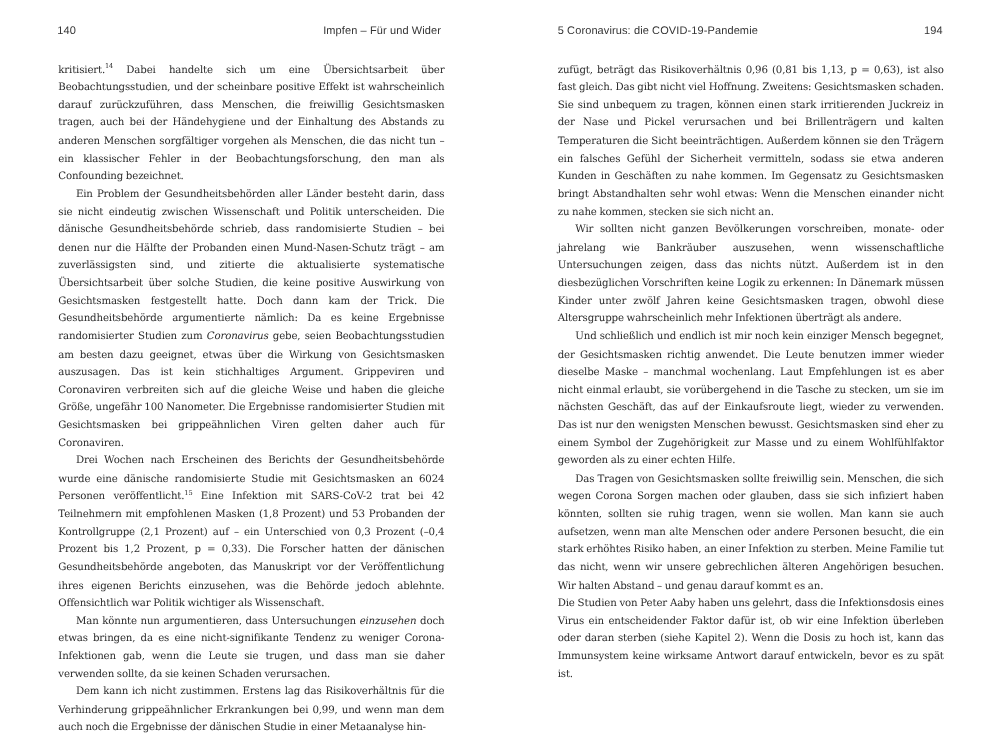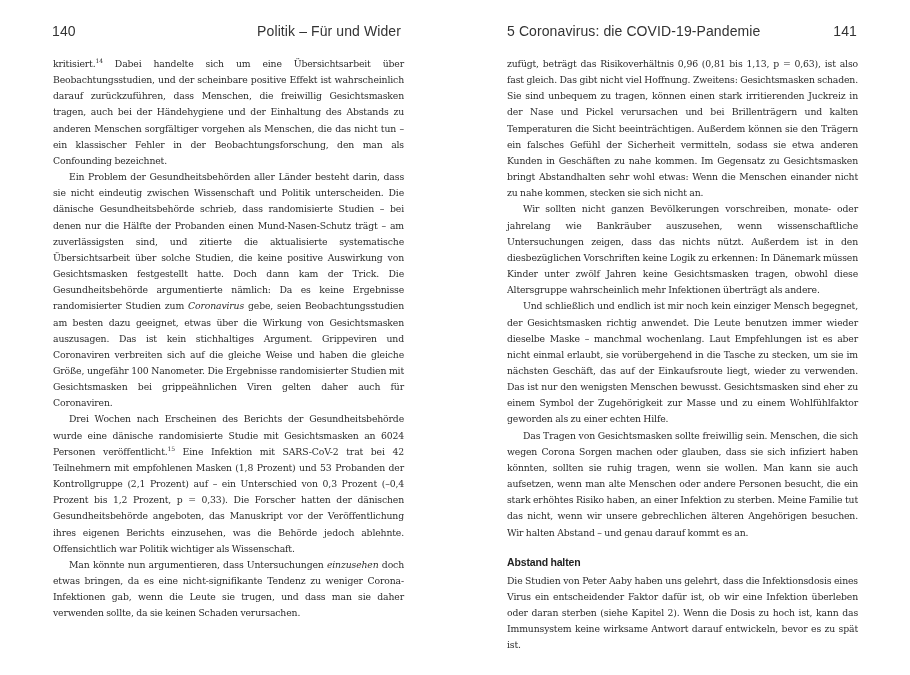--- a/index.html
+++ b/index.html
@@ -19,21 +19,21 @@
       top: 0;
       width: 455px;
       height: 675px;
     }
     .page.left { left: 0; }
     .page.right { left: 455px; }
     .running-head {
       position: absolute;
       top: 23px;
       font-family: "Liberation Sans", sans-serif;
-      font-size: 14px;
+      font-size: 10px;
       color: #333;
       letter-spacing: 0.1px;
     }
     .left .page-num { left: 52px; }
     .left .head-title { right: 54px; }
     .right .head-title { left: 52px; }
     .right .page-num { right: 53px; }
     .body-text {
       position: absolute;
       top: 56px;
@@ -67,37 +67,37 @@
       line-height: 14px;
       text-align: left;
       text-indent: 0;
     }
   </style>
 </head>
 <body>
 
 <div class="page left">
   <div class="running-head page-num">140</div>
-  <div class="running-head head-title">Politik – Für und Wider</div>
+  <div class="running-head head-title">Impfen – Für und Wider</div>
   <div class="body-text">
       <p class="no-indent"><span>kritisiert.</span><sup>14</sup><span> Dabei handelte sich um eine Übersichtsarbeit über Beobachtungsstudien, und der scheinbare positive Effekt ist wahrscheinlich darauf zurückzuführen, dass Menschen, die freiwillig Gesichtsmasken tragen, auch bei der Händehygiene und der Einhaltung des Abstands zu anderen Menschen sorgfältiger vorgehen als Menschen, die das nicht tun – ein klassischer Fehler in der Beobachtungsforschung, den man als Confounding bezeichnet.</span></p>
       <p><span>Ein Problem der Gesundheitsbehörden aller Länder besteht darin, dass sie nicht eindeutig zwischen Wissenschaft und Politik unterscheiden. Die dänische Gesundheitsbehörde schrieb, dass randomisierte Studien – bei denen nur die Hälfte der Probanden einen Mund-Nasen-Schutz trägt – am zuverlässigsten sind, und zitierte die aktualisierte systematische Übersichtsarbeit über solche Studien, die keine positive Auswirkung von Gesichtsmasken festgestellt hatte. Doch dann kam der Trick. Die Gesundheitsbehörde argumentierte nämlich: Da es keine Ergebnisse randomisierter Studien zum </span><em>Coronavirus</em><span> gebe, seien Beobachtungsstudien am besten dazu geeignet, etwas über die Wirkung von Gesichtsmasken auszusagen. Das ist kein stichhaltiges Argument. Grippeviren und Coronaviren verbreiten sich auf die gleiche Weise und haben die gleiche Größe, ungefähr 100 Nanometer. Die Ergebnisse randomisierter Studien mit Gesichtsmasken bei grippeähnlichen Viren gelten daher auch für Coronaviren.</span></p>
       <p><span>Drei Wochen nach Erscheinen des Berichts der Gesundheitsbehörde wurde eine dänische randomisierte Studie mit Gesichtsmasken an 6024 Personen veröffentlicht.</span><sup>15</sup><span> Eine Infektion mit SARS-CoV-2 trat bei 42 Teilnehmern mit empfohlenen Masken (1,8 Prozent) und 53 Probanden der Kontrollgruppe (2,1 Prozent) auf – ein Unterschied von 0,3 Prozent (–0,4 Prozent bis 1,2 Prozent, p = 0,33). Die Forscher hatten der dänischen Gesundheitsbehörde angeboten, das Manuskript vor der Veröffentlichung ihres eigenen Berichts einzusehen, was die Behörde jedoch ablehnte. Offensichtlich war Politik wichtiger als Wissenschaft.</span></p>
       <p><span>Man könnte nun argumentieren, dass Untersuchungen </span><em>einzusehen</em><span> doch etwas bringen, da es eine nicht-signifikante Tendenz zu weniger Corona-Infektionen gab, wenn die Leute sie trugen, und dass man sie daher verwenden sollte, da sie keinen Schaden verursachen.</span></p>
+      <p><span>Dem kann ich nicht zustimmen. Erstens lag das Risikoverhältnis für die Verhinderung grippeähnlicher Erkrankungen bei 0,99, und wenn man dem auch noch die Ergebnisse der dänischen Studie in einer Metaanalyse hin-</span></p>
     </div>
 </div>
 
 <div class="page right">
   <div class="running-head head-title">5 Coronavirus: die COVID-19-Pandemie</div>
-  <div class="running-head page-num">141</div>
+  <div class="running-head page-num">194</div>
   <div class="body-text">
     <div>
         <p class="no-indent"><span>zufügt, beträgt das Risikoverhältnis 0,96 (0,81 bis 1,13, p = 0,63), ist also fast gleich. Das gibt nicht viel Hoffnung. Zweitens: Gesichtsmasken schaden. Sie sind unbequem zu tragen, können einen stark irritierenden Juckreiz in der Nase und Pickel verursachen und bei Brillenträgern und kalten Temperaturen die Sicht beeinträchtigen. Außerdem können sie den Trägern ein falsches Gefühl der Sicherheit vermitteln, sodass sie etwa anderen Kunden in Geschäften zu nahe kommen. Im Gegensatz zu Gesichtsmasken bringt Abstandhalten sehr wohl etwas: Wenn die Menschen einander nicht zu nahe kommen, stecken sie sich nicht an.</span></p>
         <p><span>Wir sollten nicht ganzen Bevölkerungen vorschreiben, monate- oder jahrelang wie Bankräuber auszusehen, wenn wissenschaftliche Untersuchungen zeigen, dass das nichts nützt. Außerdem ist in den diesbezüglichen Vorschriften keine Logik zu erkennen: In Dänemark müssen Kinder unter zwölf Jahren keine Gesichtsmasken tragen, obwohl diese Altersgruppe wahrscheinlich mehr Infektionen überträgt als andere.</span></p>
         <p><span>Und schließlich und endlich ist mir noch kein einziger Mensch begegnet, der Gesichtsmasken richtig anwendet. Die Leute benutzen immer wieder dieselbe Maske – manchmal wochenlang. Laut Empfehlungen ist es aber nicht einmal erlaubt, sie vorübergehend in die Tasche zu stecken, um sie im nächsten Geschäft, das auf der Einkaufsroute liegt, wieder zu verwenden. Das ist nur den wenigsten Menschen bewusst. Gesichtsmasken sind eher zu einem Symbol der Zugehörigkeit zur Masse und zu einem Wohlfühlfaktor geworden als zu einer echten Hilfe.</span></p>
         <p><span>Das Tragen von Gesichtsmasken sollte freiwillig sein. Menschen, die sich wegen Corona Sorgen machen oder glauben, dass sie sich infiziert haben könnten, sollten sie ruhig tragen, wenn sie wollen. Man kann sie auch aufsetzen, wenn man alte Menschen oder andere Personen besucht, die ein stark erhöhtes Risiko haben, an einer Infektion zu sterben. Meine Familie tut das nicht, wenn wir unsere gebrechlichen älteren Angehörigen besuchen. Wir halten Abstand – und genau darauf kommt es an.</span></p>
       </div>
-    <div class="section-heading">Abstand halten</div>
     <div>
         <p class="no-indent"><span>Die Studien von Peter Aaby haben uns gelehrt, dass die Infektionsdosis eines Virus ein entscheidender Faktor dafür ist, ob wir eine Infektion überleben oder daran sterben (siehe Kapitel 2). Wenn die Dosis zu hoch ist, kann das Immunsystem keine wirksame Antwort darauf entwickeln, bevor es zu spät ist.</span></p>
       </div>
   </div>
 </div>
 
 </body></html>

